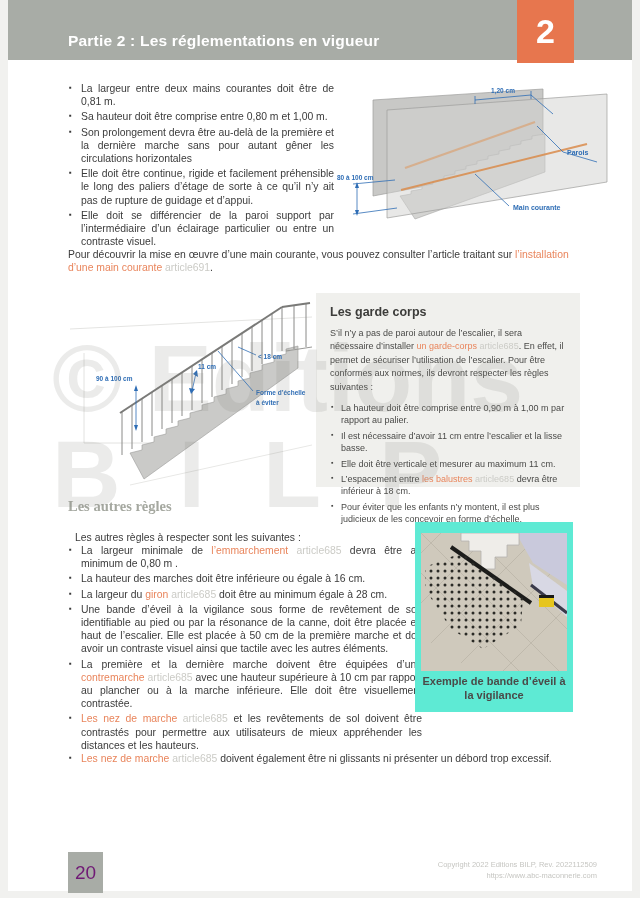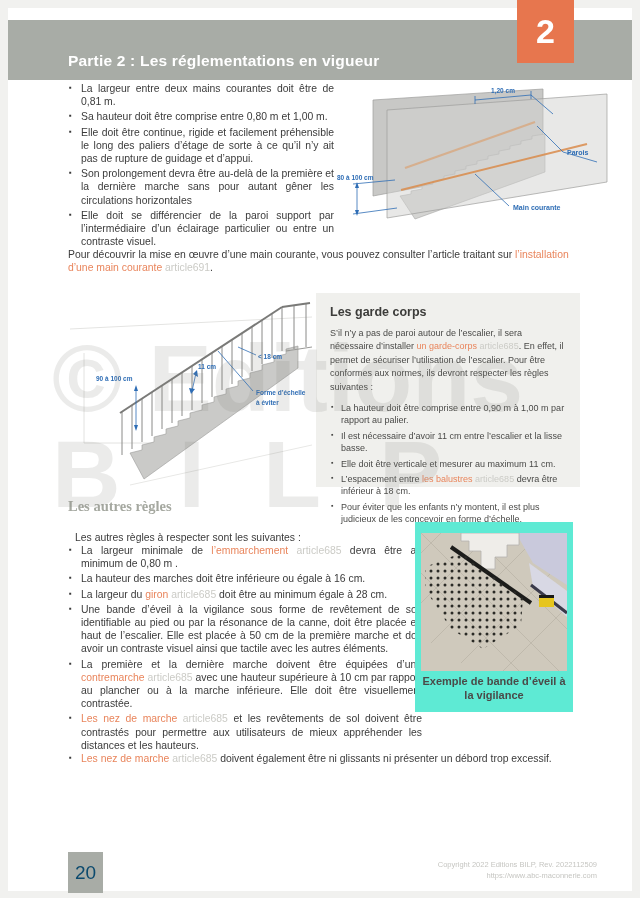--- a/index.html
+++ b/index.html
@@ -1,21 +1,21 @@
 <!DOCTYPE html>
 <html><head>
 <meta charset="utf-8">
 <style>
   html,body{margin:0;padding:0;}
   body{font-family:"Liberation Sans",sans-serif;-webkit-font-smoothing:antialiased;}
   .canvas{position:relative;width:640px;height:898px;background:#F1F1EF;overflow:hidden;}
   .page{position:absolute;left:8px;top:8px;width:624px;height:883px;background:#FFFFFF;}
 
   
-  .banner{position:absolute;left:8px;top:20px;width:624px;height:60px;background:#A8ACA6;
+  .banner{position:absolute;left:8px;top:0;width:624px;height:60px;background:#A8ACA6;
           display:flex;align-items:flex-end;padding:0 0 10px 60px;box-sizing:border-box;text-align:right;}
   .banner-title{color:#FFFFFF;font-size:15.5px;font-weight:bold;letter-spacing:.2px;}
   .chapter-tab{position:absolute;left:517px;top:0;width:57px;height:63px;background:#E7764E;
           display:flex;align-items:center;justify-content:center;}
   .chapter-tab span{color:#FFFFFF;font-size:34px;font-weight:bold;}
 
   
   .txt, .bullets, .para, .intro-line{color:#3B3B3B;font-size:10.4px;line-height:13.2px;}
   .seg-link{color:#E9855C;}
   .seg-ref{color:#CBCBC6;}
@@ -58,42 +58,42 @@
                  font-size:11px;line-height:14px;font-weight:bold;color:#4A4A48;}
 
   
   .watermark{position:absolute;left:52px;top:330px;z-index:40;pointer-events:none;
              font-weight:bold;color:rgba(128,128,126,0.16);font-size:95px;line-height:96px;white-space:nowrap;}
   .wm2{letter-spacing:58px;}
 
   
   .page-num{position:absolute;left:68px;top:852px;width:35px;height:41px;background:#A8ACA6;
             display:flex;align-items:center;justify-content:center;}
-  .page-num span{color:#0c4a6e;font-size:19px;}
+  .page-num span{color:#701a75;font-size:19px;}
   .copyright{position:absolute;left:300px;top:860px;width:297px;text-align:right;
              font-size:7.5px;line-height:10.5px;color:#C6C6C2;}
 </style>
 </head>
 <body>
 
 <div class="canvas">
   <div class="page"></div>
 
   <div class="banner">
     <span class="banner-title">Partie 2 : Les réglementations en vigueur</span>
   </div>
   <div class="chapter-tab">
     <span>2</span>
   </div>
 
   <ul class="bullets pos-intro">
       <li class="bullet-item">La largeur entre deux mains courantes doit être de 0,81 m.</li>
       <li class="bullet-item">Sa hauteur doit être comprise entre 0,80 m et 1,00 m.</li>
+      <li class="bullet-item">Son prolongement devra être au-delà de la première et la dernière marche sans pour autant gêner les circulations horizontales</li>
       <li class="bullet-item">Elle doit être continue, rigide et facilement préhensible le long des paliers d’étage de sorte à ce qu’il n’y ait pas de rupture de guidage et d’appui.</li>
-      <li class="bullet-item">Son prolongement devra être au-delà de la première et la dernière marche sans pour autant gêner les circulations horizontales</li>
       <li class="bullet-item">Elle doit se différencier de la paroi support par l’intermédiaire d’un éclairage particulier ou entre un contraste visuel.</li>
     </ul>
 
   <div class="fig fig-mc">
     <svg width="286" height="144" viewBox="0 0 286 144">
       <polygon points="38,16 208,5 208,80 38,112" fill="#C8C8C6" stroke="#9E9E9C" stroke-width="0.7"></polygon>
       <path d="M65,112 L76,110 L76,107 L87,105 L87,102 L98,100 L98,97 L109,95 L109,92 L120,90 L120,87 L131,85 L131,82 L142,80 L142,77 L153,75 L153,72 L164,70 L164,67 L175,65 L175,62 L186,60 L186,57 L197,55 L197,52 L210,50 L210,88 L80,135 Z" fill="#D4D4D2" stroke="#A6A6A4" stroke-width="0.6"></path>
       <line x1="70" y1="84" x2="200" y2="38" stroke="#DA8C4C" stroke-width="2.2"></line>
       <polygon points="52,26 272,10 272,98 52,134" fill="#D2D2D0" fill-opacity="0.5" stroke="#9E9E9C" stroke-width="0.7"></polygon>
       <line x1="66" y1="106" x2="252" y2="60" stroke="#DA8C4C" stroke-width="2" opacity="0.85"></line>

